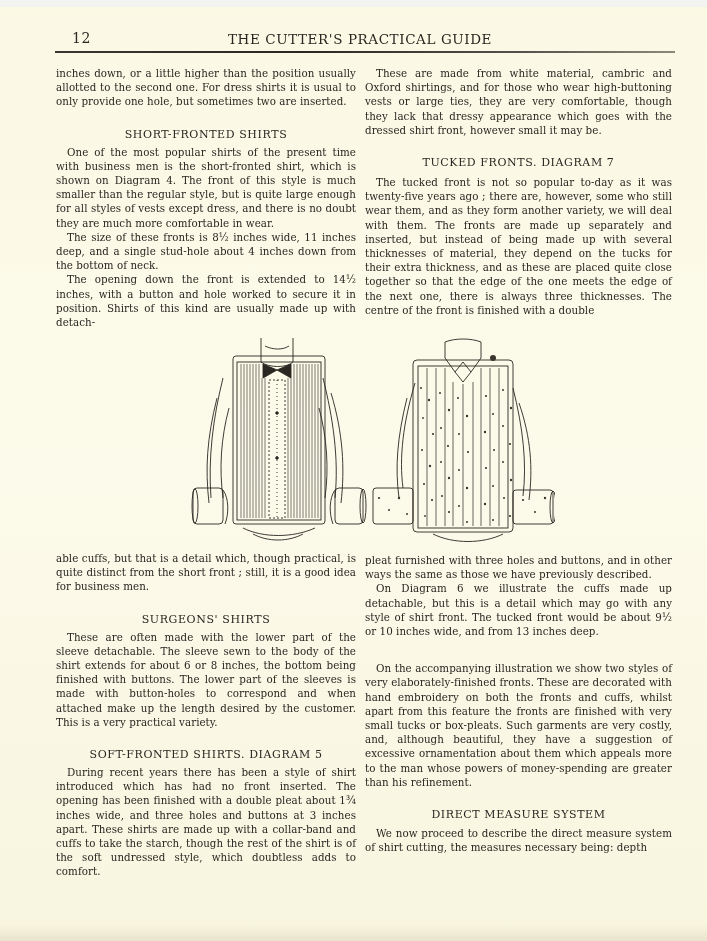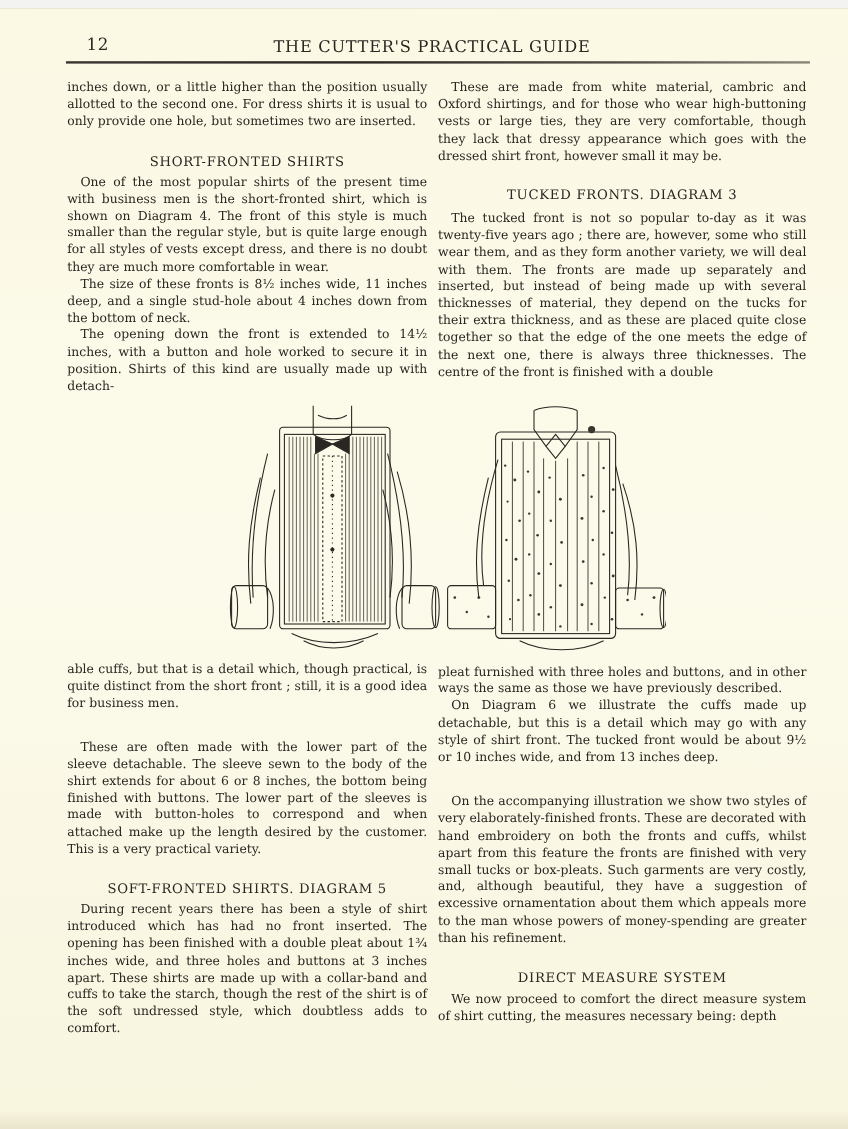--- a/index.html
+++ b/index.html
@@ -77,21 +77,21 @@
   <h2>SHORT-FRONTED SHIRTS</h2>
   <div style="height:3px"></div>
   <p>One of the most popular shirts of the present time with business men is the short-fronted shirt, which is shown on Diagram 4.  The front of this style is much smaller than the regular style, but is quite large enough for all styles of vests except dress, and there is no doubt they are much more comfortable in wear.</p>
   <p>The size of these fronts is 8½ inches wide, 11 inches deep, and a single stud-hole about 4 inches down from the bottom of neck.</p>
   <p>The opening down the front is extended to 14½ inches, with a button and hole worked to secure it in position. Shirts of this kind are usually made up with detach-</p>
 </div>
 
 <div class="col" id="col-right-top">
   <p>These are made from white material, cambric and Oxford shirtings, and for those who wear high-buttoning vests or large ties, they are very comfortable, though they lack that dressy appearance which goes with the dressed shirt front, however small it may be.</p>
   <div class="gap-l"></div>
-  <h2>TUCKED FRONTS.  DIAGRAM 3</h2>
+  <h2>TUCKED FRONTS.  DIAGRAM 7</h2>
   <div style="height:5px"></div>
   <p>The tucked front is not so popular to-day as it was twenty-five years ago ;  there are, however, some who still wear them, and as they form another variety, we will deal with them.  The fronts are made up separately and inserted, but instead of being made up with several thicknesses of material, they depend on the tucks for their extra thickness, and as these are placed quite close together so that the edge of the one meets the edge of the next one, there is always three thicknesses.  The centre of the front is finished with a double</p>
 </div>
 
 <div class="figure">
   <svg width="372" height="212" viewBox="0 0 372 212" xmlns="http://www.w3.org/2000/svg">
     <g stroke="#2a2622" fill="none" stroke-width="0.9">
 
       <g>
 
@@ -232,33 +232,34 @@
         <circle cx="352" cy="174" r="1"></circle>
       <circle cx="362" cy="160" r="1.2"></circle>
       <circle cx="310" cy="20" r="3"></circle>
     </g>
   </svg>
 </div>
 
 <div class="col" id="col-left-bottom">
   <p class="noindent">able cuffs, but that is a detail which, though practical, is quite distinct from the short front ; still, it is a good idea for business men.</p>
   <div class="gap-l"></div>
+  <h2>SURGEONS' SHIRTS</h2>
   <div style="height:3px"></div>
   <p>These are often made with the lower part of the sleeve detachable.  The sleeve sewn to the body of the shirt extends for about 6 or 8 inches, the bottom being finished with buttons.  The lower part of the sleeves is made with button-holes to correspond and when attached make up the length desired by the customer.  This is a very practical variety.</p>
   <div class="gap-l"></div>
   <h2>SOFT-FRONTED SHIRTS.  DIAGRAM 5</h2>
   <div style="height:3px"></div>
   <p>During recent years there has been a style of shirt introduced which has had no front inserted.  The opening has been finished with a double pleat about 1¾ inches wide, and three holes and buttons at 3 inches apart. These shirts are made up with a collar-band and cuffs to take the starch, though the rest of the shirt is of the soft undressed style, which doubtless adds to comfort.</p>
 </div>
 
 <div class="col" id="col-right-bottom">
   <p class="noindent">pleat furnished with three holes and buttons, and in other ways the same as those we have previously described.</p>
   <p>On Diagram 6 we illustrate the cuffs made up detachable, but this is a detail which may go with any style of shirt front.  The tucked front would be about 9½ or 10 inches wide, and from 13 inches deep.</p>
   <div class="gap-l"></div>
   <div style="height:4px"></div>
   <p>On the accompanying illustration we show two styles of very elaborately-finished fronts.  These are decorated with hand embroidery on both the fronts and cuffs, whilst apart from this feature the fronts are finished with very small tucks or box-pleats.  Such garments are very costly, and, although beautiful, they have a suggestion of excessive ornamentation about them which appeals more to the man whose powers of money-spending are greater than his refinement.</p>
   <div class="gap-l"></div>
   <h2>DIRECT MEASURE SYSTEM</h2>
   <div style="height:4px"></div>
-  <p>We now proceed to comfort the direct measure system of shirt cutting, the measures necessary being: depth</p>
+  <p>We now proceed to describe the direct measure system of shirt cutting, the measures necessary being: depth</p>
 </div>
 
 <div class="bottom-shade"></div>
 
 </body></html>

